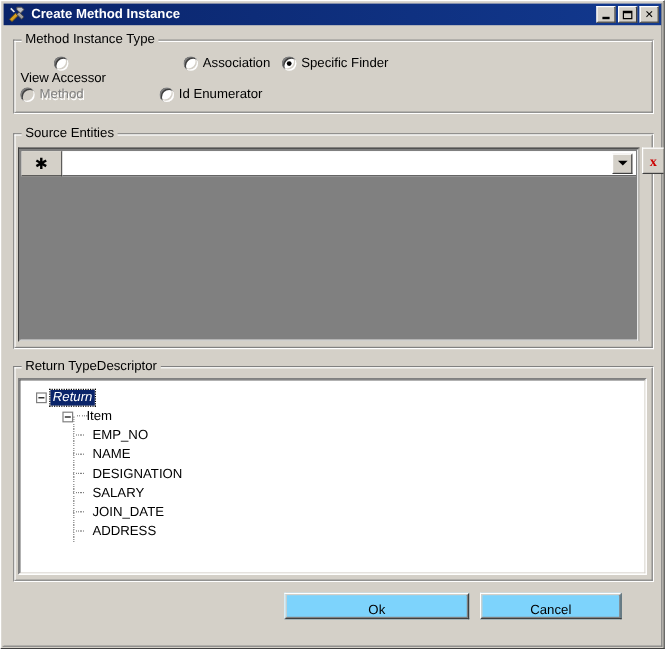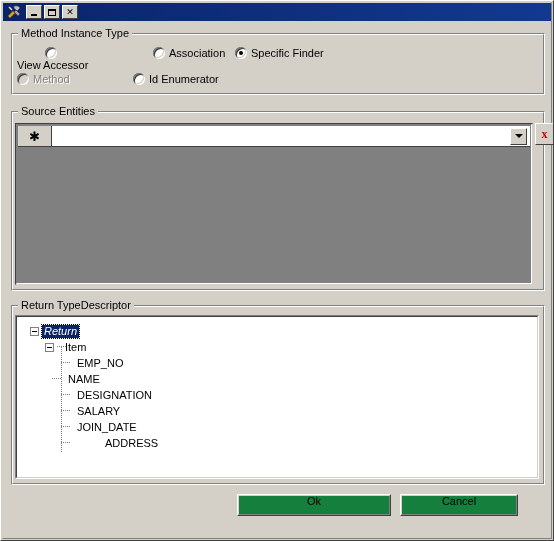--- a/index.html
+++ b/index.html
@@ -365,30 +365,30 @@
   }
   .vline {
     position: absolute;
     width: 1px;
     background: repeating-linear-gradient(to bottom, #808080 0 1px, transparent 1px 2px);
   }
 
   
   .btn {
     position: absolute;
-    background: #15803d;
+    background: #7dd3fc;
     border: 1px solid #ffffff;
     border-right-color: #404040;
     border-bottom-color: #404040;
     box-sizing: border-box;
     font-size: 11px;
     font-family: "Liberation Sans", sans-serif;
     color: #000;
     display: flex;
-    align-items: flex-start;
+    align-items: flex-end;
     justify-content: center;
     cursor: default;
     padding: 0;
   }
   .btn::after {
     content: "";
     position: absolute;
     left: 0; top: 0; right: 0; bottom: 0;
     border: 1px solid #d4d0c8;
     border-right-color: #808080;
@@ -406,20 +406,21 @@
 
   <div class="titlebar">
     <span class="title-icon">
       <svg width="16" height="16" viewBox="0 0 16 16">
         <path d="M2 12 L7 7 L9 9 L4 14 Z" fill="#d8a020" stroke="#7a5b10" stroke-width="0.8"></path>
         <path d="M8 2 L12 2 L14 4 L11 7 L8 4 Z" fill="#c0c0c0" stroke="#505050" stroke-width="0.8"></path>
         <path d="M10 6 L14 10 L12 12 L8 8 Z" fill="#a0a0a0" stroke="#404040" stroke-width="0.8"></path>
         <path d="M3 3 L6 6" stroke="#e8e8e8" stroke-width="1.4"></path>
       </svg>
     </span>
+    <span class="title-text">Create Method Instance</span>
     <span class="win-btns">
       <button class="win-btn">
         <span class="glyph glyph-min"></span>
       </button>
       <button class="win-btn">
         <span class="glyph glyph-max"></span>
       </button>
       <button class="win-btn">
         <span class="glyph">✕</span>
       </button>
@@ -484,47 +485,47 @@
     <div class="treeview" style="left:4px; top:16px; width:524px; height:164px;">
       <div class="treeview-inner">
 
         <div class="vline" style="left:44px; top:30px; height:106px;"></div>
 
         <div class="tnode selected" style="padding-left:13px;font-style:italic;">
           <span class="expander"></span>
           <span class="tnode-label">Return</span>
         </div>
 
-        <div class="tnode" style="padding-left:28px;">
+        <div class="tnode" style="padding-left:35px;">
           <span class="expander"></span>
           <span class="leaf-dash" style="flex:0 0 6px; width:6px;"></span>
           <span class="tnode-label">Item</span>
         </div>
 
         <div class="tnode" style="padding-left:44px;">
           <span class="leaf-dash"></span>
           <span class="tnode-label">EMP_NO</span>
         </div>
-        <div class="tnode" style="padding-left:35px;">
+        <div class="tnode" style="padding-left:35px;margin-left:9px;">
           <span class="leaf-dash"></span>
           <span class="tnode-label">NAME</span>
         </div>
         <div class="tnode" style="padding-left:44px;">
           <span class="leaf-dash"></span>
           <span class="tnode-label">DESIGNATION</span>
         </div>
         <div class="tnode" style="padding-left:44px;">
           <span class="leaf-dash"></span>
           <span class="tnode-label">SALARY</span>
         </div>
         <div class="tnode" style="padding-left:44px;">
           <span class="leaf-dash"></span>
           <span class="tnode-label">JOIN_DATE</span>
         </div>
-        <div class="tnode" style="padding-left:44px;gap:28px;">
+        <div class="tnode" style="padding-left:44px;">
           <span class="leaf-dash"></span>
           <span class="tnode-label">ADDRESS</span>
         </div>
 
       </div>
     </div>
   </div>
 
   <button class="btn" style="left:236px; top:493px; width:154px; height:22px;">
     <span class="btn-label">Ok</span>

